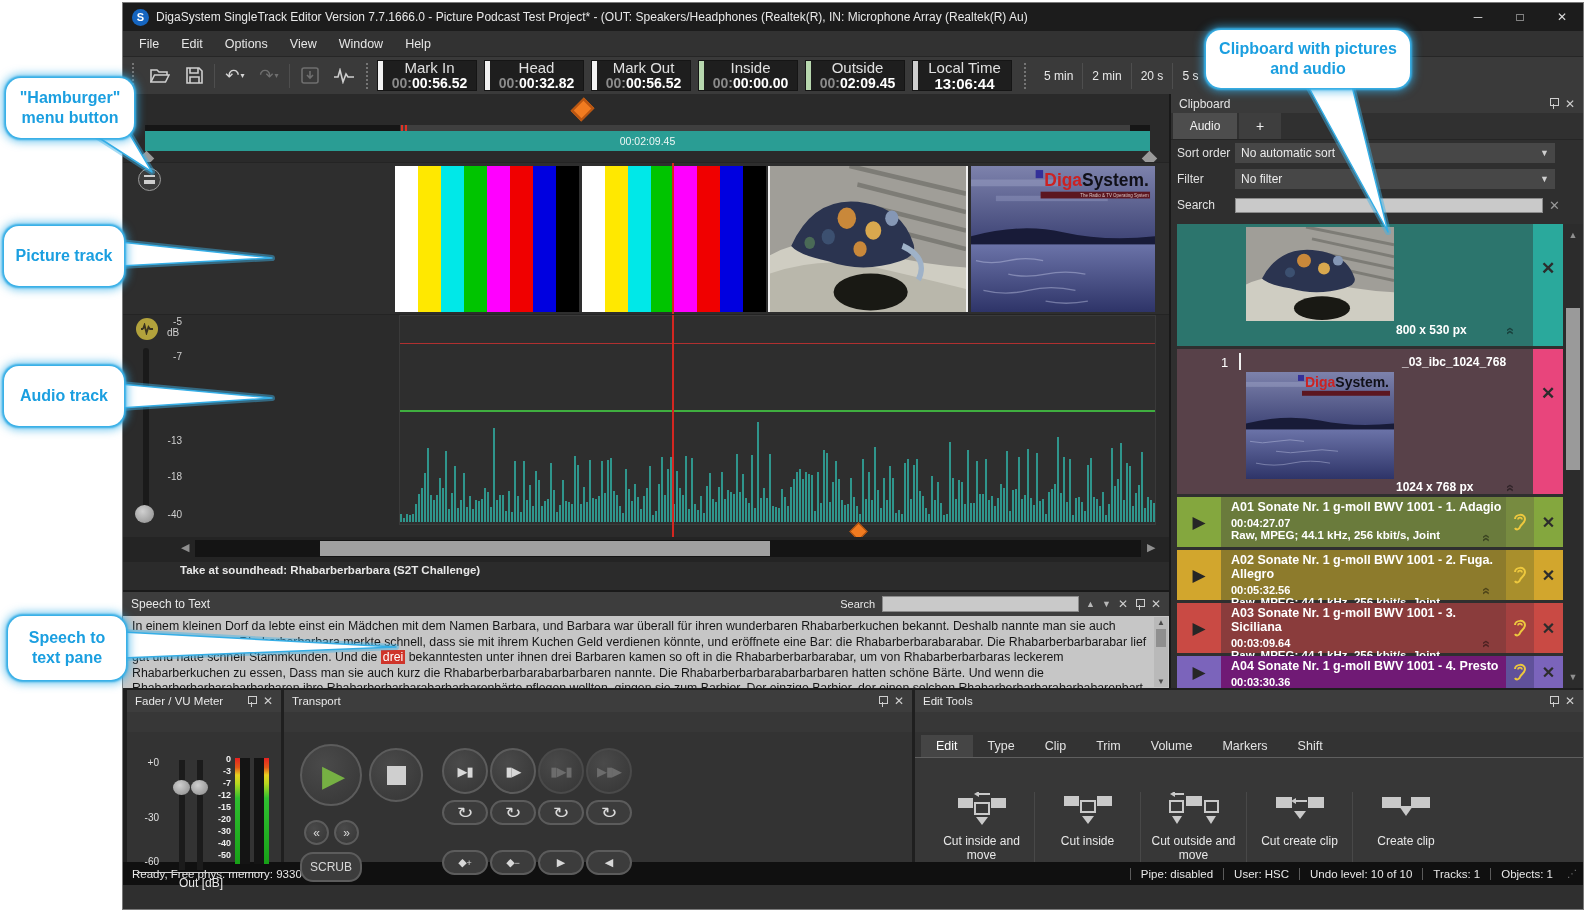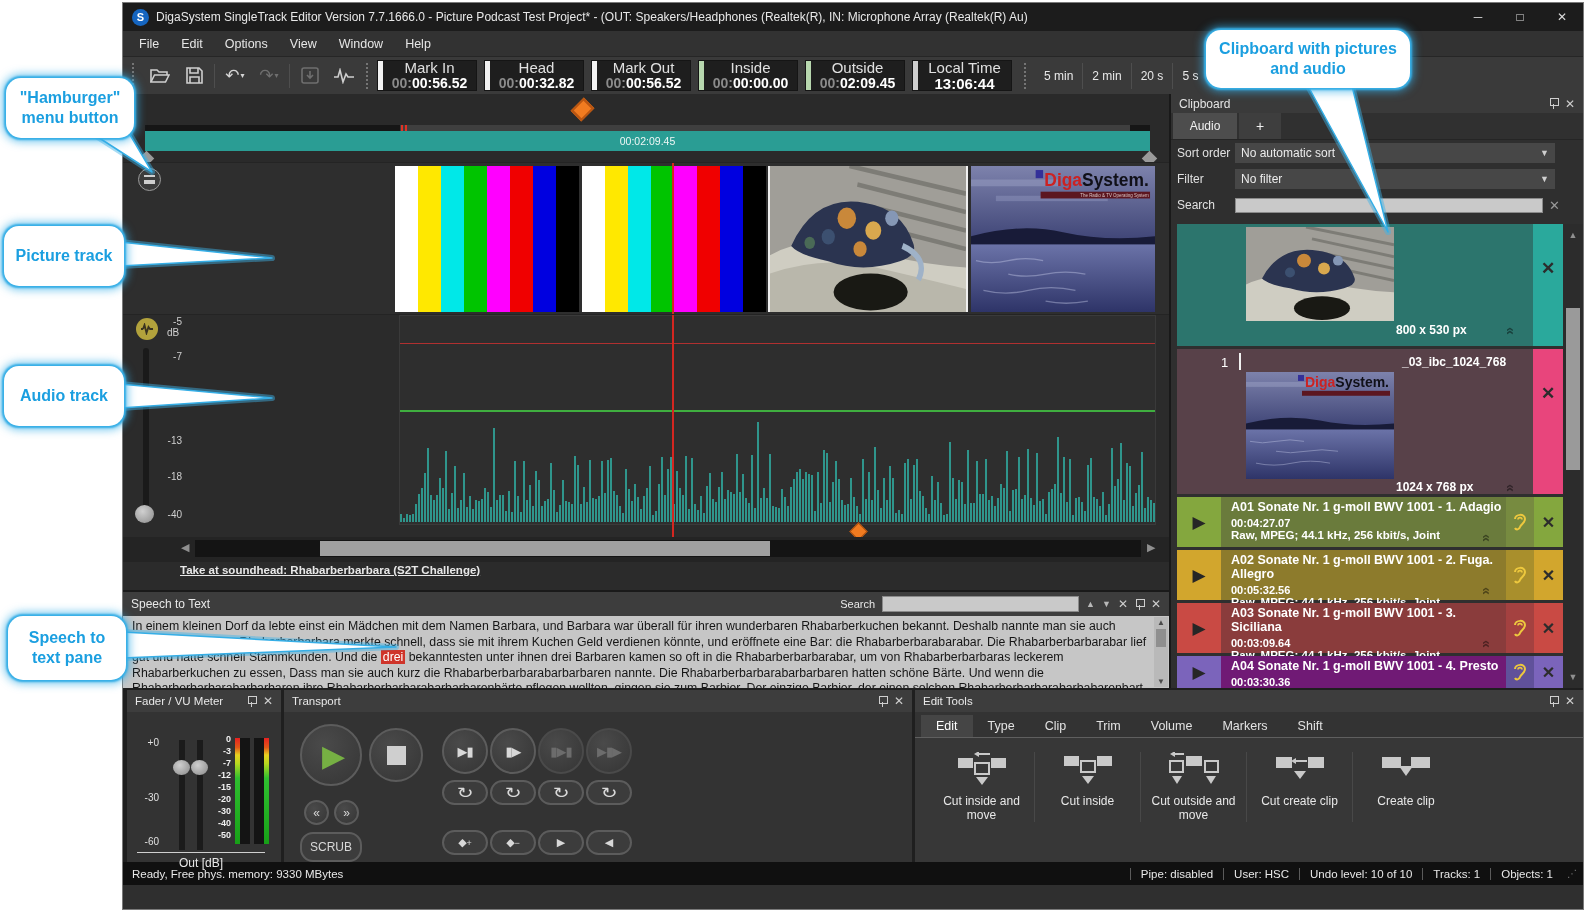--- a/index.html
+++ b/index.html
@@ -85,21 +85,21 @@
   #waveform div{width:2px;background:#2f958c;flex:0 0 auto;}
   .playhead{position:absolute;width:2px;background:#d42620;}
   .sh-marker{position:absolute;left:729px;top:210px;width:13px;height:13px;background:#f07b20;border:1px solid #a54d10;transform:rotate(45deg);}
 
   
   .hscroll{position:absolute;left:0;top:443px;width:1046px;height:25px;background:#242424;}
   .hs-arrow{position:absolute;top:4px;color:#8f8f8f;font-size:11px;}
   .hs-track{position:absolute;left:72px;top:3px;width:946px;height:17px;background:#141414;}
   .hs-thumb{position:absolute;left:125px;top:1px;width:450px;height:15px;background:#a0a0a0;}
 
-  .take-label{position:absolute;left:57px;top:470px;color:#e8e8e8;font-size:11.5px;font-weight:bold;text-decoration:underline;}
+  .take-label{position:absolute;left:57px;top:470px;color:#e8e8e8;font-size:11.5px;font-weight:bold;}
 
   
   .speech{position:absolute;left:0;top:496px;width:1046px;height:98px;border-top:2px solid #1a1a1a;}
   .panel-head{height:24px;background:#3d3d3d;display:flex;align-items:center;padding:0 8px;color:#e8e8e8;font-size:12px;}
   .ph-title{flex:0 0 auto;}
   .ph-right{margin-left:auto;display:flex;align-items:center;gap:7px;}
   .mini-input{width:197px;height:16px;background:#c9c9c9;border:1px solid #8a8a8a;}
   .tri-btn{color:#b8b8b8;font-size:9px;}
   .x-btn,.pin-btn{color:#cfcfcf;font-size:12px;}
   .pin-glyph{display:inline-block;width:9px;height:11px;position:relative;}
@@ -107,21 +107,21 @@
   .pin-glyph::after{content:"";position:absolute;left:4px;top:6px;width:1.5px;height:5px;background:#cfcfcf;}
   .speech-body{position:relative;height:72px;background:#c6c6c6;overflow:hidden;padding:3px 20px 0 9px;}
   .speech-text{color:#161616;font-size:12.3px;line-height:15.6px;}
   .hl-red{background:#cf342a;color:#ffffff;padding:0 2px;}
   .vscroll{position:absolute;right:1px;top:1px;width:14px;height:70px;background:#b9b9b9;}
   .vs-arrow{position:absolute;left:0;width:14px;text-align:center;color:#4a4a4a;font-size:8px;}
   .vs-thumb{position:absolute;left:2px;top:12px;width:10px;height:18px;background:#8f8f8f;}
 
   
   .bottomrow{flex:0 0 174px;display:flex;background:#1f1f1f;padding:2px 0 0 4px;gap:3px;min-height:0;}
-  .panel{background:#373737;display:flex;flex-direction:column;}
+  .panel{background:#373737;display:flex;flex-direction:column;gap:20px;}
   .fader-panel{width:154px;}
   .transport-panel{width:628px;}
   .tools-panel{flex:1;}
   .panel .panel-head{height:22px;background:#3d3d3d;font-size:11.5px;}
   .panel-body{position:relative;flex:1;background:#333333;}
 
   .ft-tick{position:absolute;color:#e0e0e0;font-size:10px;width:24px;text-align:right;left:8px;}
   .vrail{position:absolute;top:28px;width:6px;height:110px;background:#1b1b1b;}
   .vknob{position:absolute;width:17px;height:15px;border-radius:50%;background:radial-gradient(circle at 40% 35%,#cfcfcf,#888);}
   .mt-tick{position:absolute;color:#f0f0f0;font-size:9px;font-weight:bold;width:20px;text-align:right;left:84px;}

